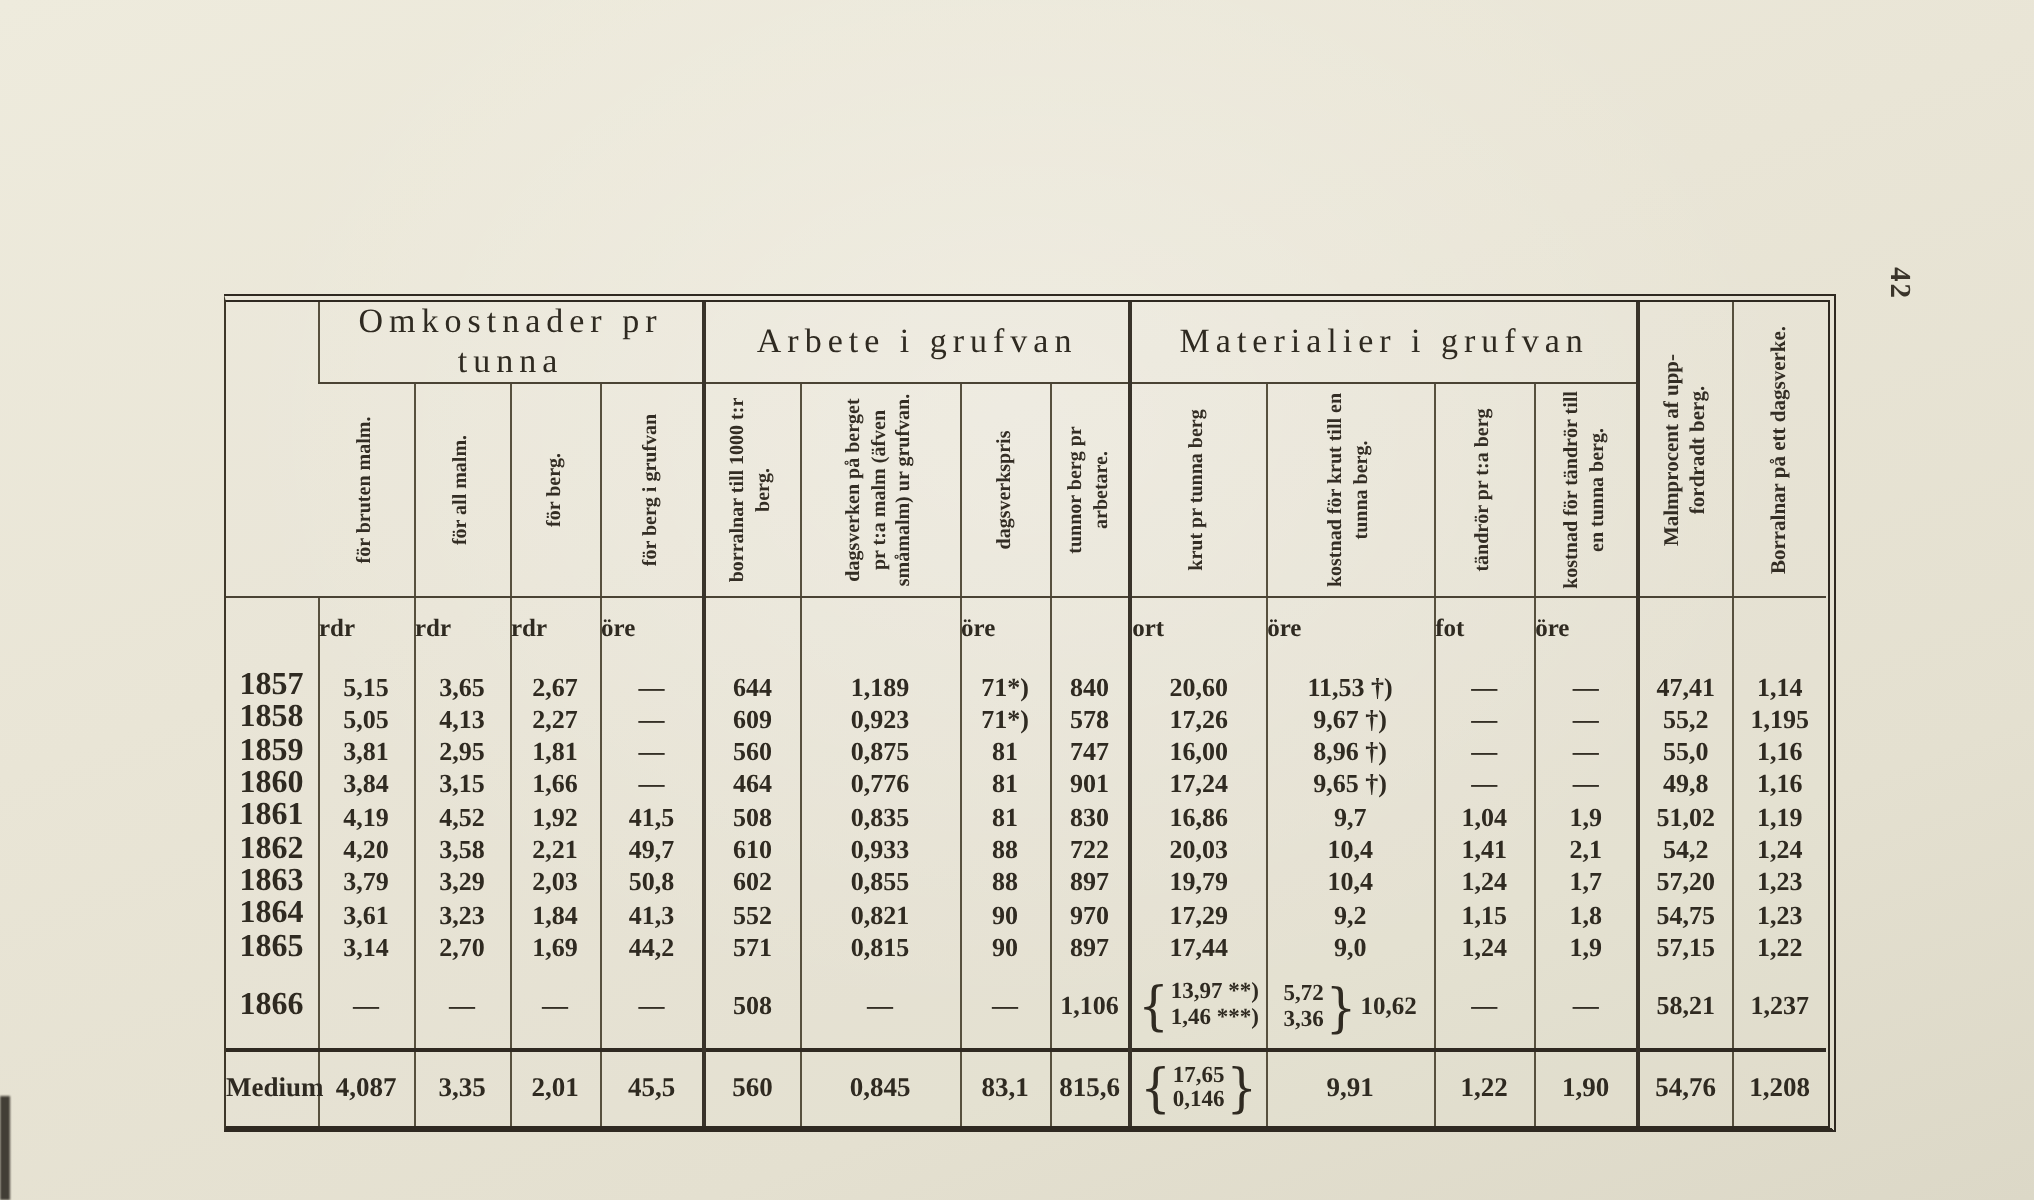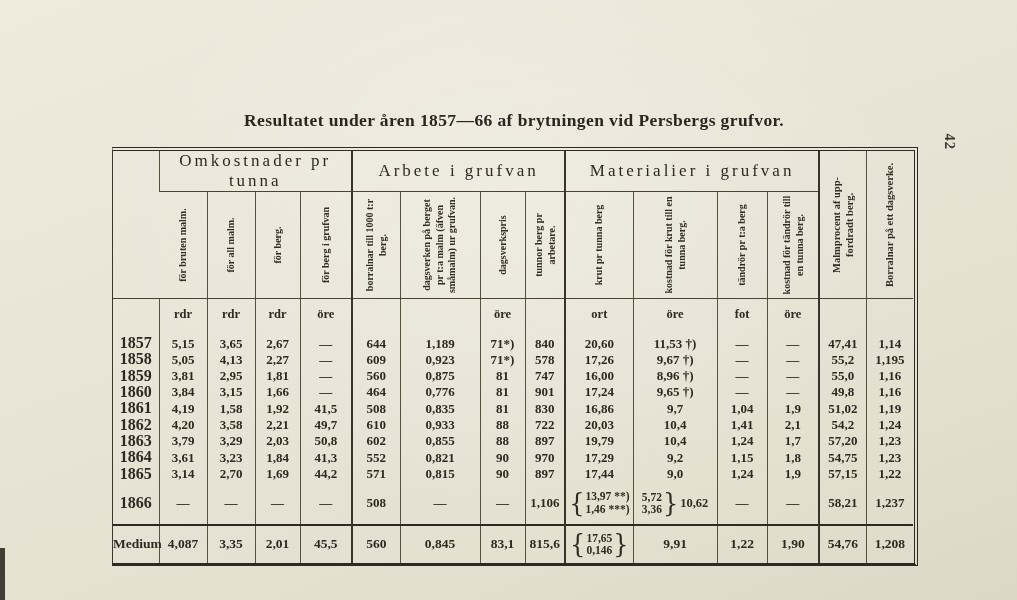--- a/index.html
+++ b/index.html
@@ -55,21 +55,21 @@
   .vh{position:relative;vertical-align:middle;}
   .vh .vt{
     position:absolute;top:50%;left:50%;
     transform:translate(-50%,-50%) rotate(-90deg);
     width:100px;font-size:10px;line-height:1.25;text-align:center;
     font-weight:bold;color:#332d24;
   }
   .vh.tall .vt{width:132px;font-size:10.5px;}
   .vh.tall{border-bottom:1.5px solid #4a4334;}
   
-  .row-units td{height:30px;font-size:12.5px;text-align:center;vertical-align:middle;}
+  .row-units td{height:30px;font-size:12.5px;text-align:left;vertical-align:middle;}
   
   tbody td{height:14px;font-size:13px;line-height:1.02;text-align:center;vertical-align:middle;}
   tr.first-data-row td{padding-top:6px;}
   tr.tall-row td{height:42px;}
   .year-cell{font-size:16px;}
   tr.medium-row td{
     border-top:2.5px solid #2f2921;height:37px;font-size:13.5px;margin-left:48px;
   }
   
   .brc{display:inline-flex;align-items:center;justify-content:center;gap:1px;}
@@ -81,21 +81,20 @@
     text-align:center;font-size:11.8px;font-weight:bold;color:#332d24;
   }
   .footnotes span{margin:0 8px;}
 </style>
 </head>
 <body>
 
 <div class="page">
   <div class="edge-artifact"></div>
   <div class="page-number">42</div>
-  <h1 class="title">Resultatet under åren 1857—66 af brytningen vid Persbergs grufvor.</h1>
   <div class="table-frame">
     <table>
         <colgroup>
           <col style="width: 46px;">
           <col style="width: 48px;">
           <col style="width: 48px;">
           <col style="width: 45px;">
           <col style="width: 52px;">
           <col style="width: 48px;">
           <col style="width: 80px;">
@@ -242,21 +241,21 @@
             <td class=" gsep">17,24</td>
             <td>9,65 †)</td>
             <td>—</td>
             <td>—</td>
             <td class=" gsep">49,8</td>
             <td>1,16</td>
           </tr>
           <tr>
             <td class="year-cell">1861</td>
             <td>4,19</td>
-            <td>1,58</td>
+            <td>4,52</td>
             <td>1,92</td>
             <td>41,5</td>
             <td class=" gsep">508</td>
             <td>0,835</td>
             <td>81</td>
             <td>830</td>
             <td class=" gsep">16,86</td>
             <td>9,7</td>
             <td>1,04</td>
             <td>1,9</td>

